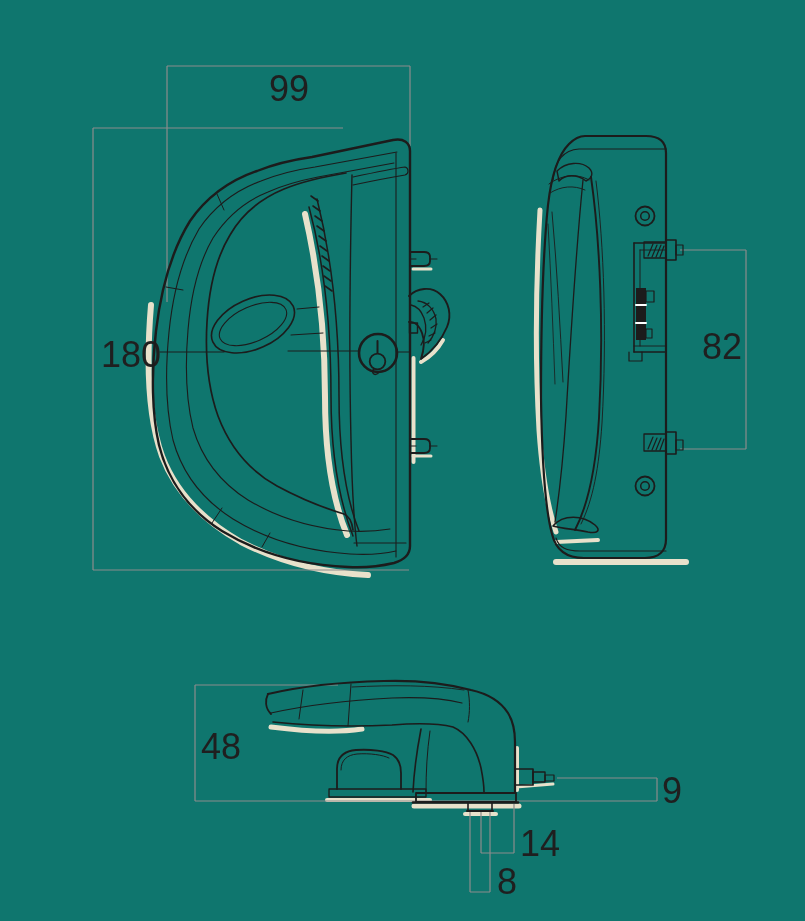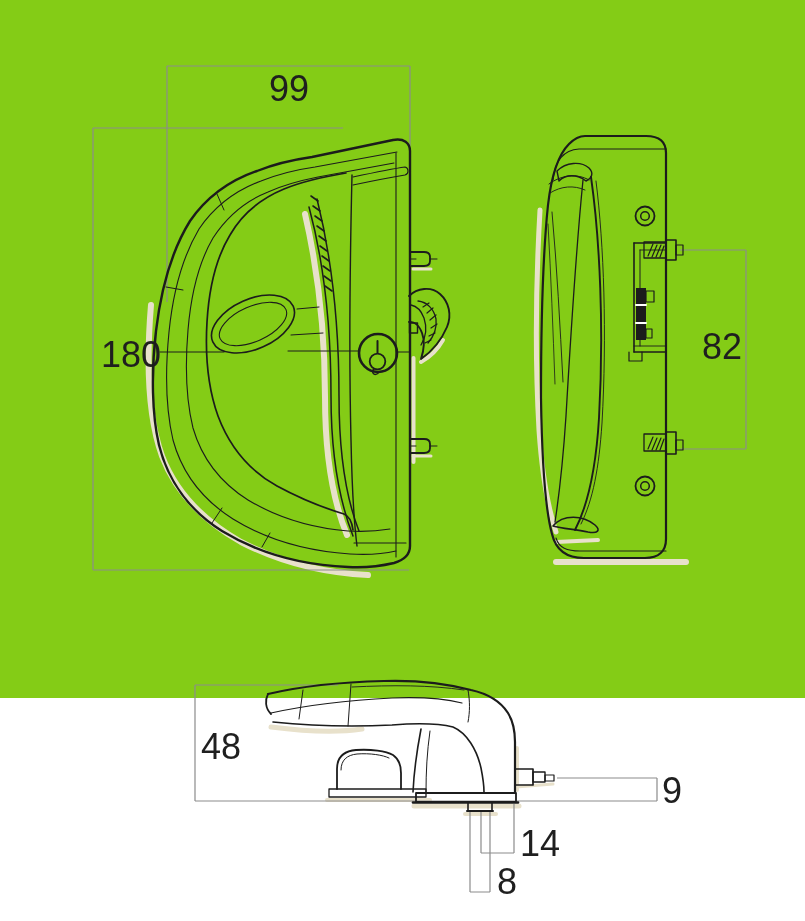--- a/index.html
+++ b/index.html
@@ -6,22 +6,22 @@
     margin: 0;
     padding: 0;
     width: 805px;
     height: 921px;
     background: #ffffff;
     overflow: hidden;
   }
   .canvas {
     position: relative;
     width: 805px;
-    height: 698px;
-    background: #84cc16;
+    height: 921px;
+    background: #0f766e;
   }
   svg { display: block; }
   .shadow {
     stroke-linecap: round;
     stroke-linejoin: round;
     fill: none;
   }
   .drawing path, .drawing ellipse, .drawing circle, .drawing rect, .drawing line {
     stroke-linecap: round;
     stroke-linejoin: round;

